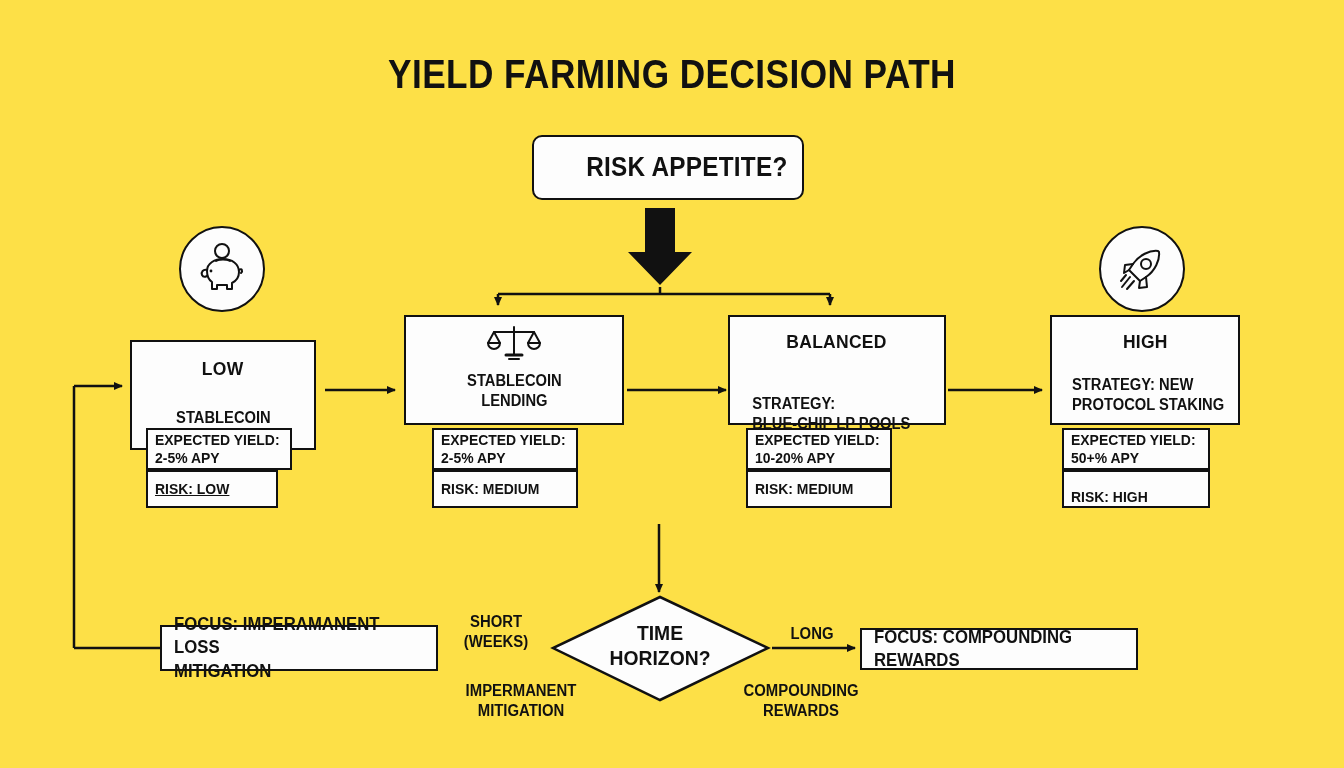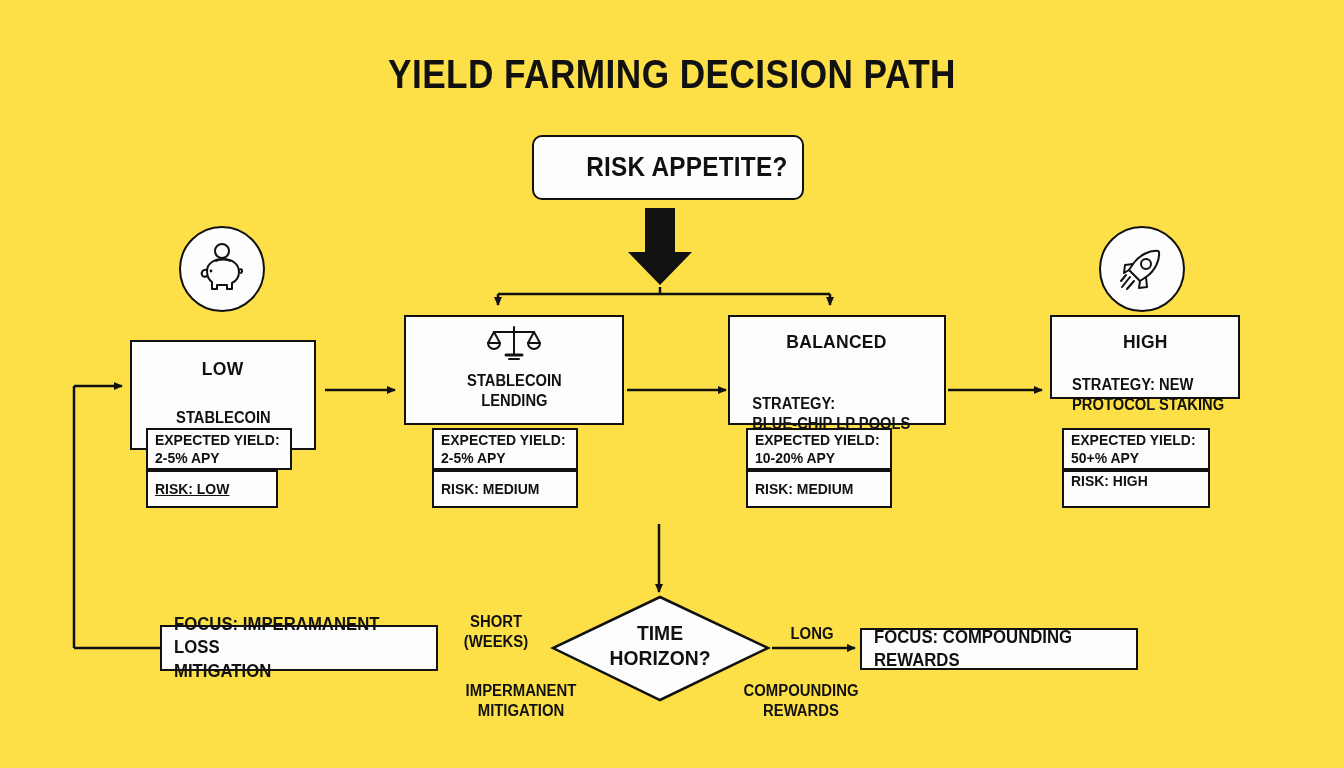--- a/index.html
+++ b/index.html
@@ -243,32 +243,32 @@
       <path d="M42 8 C34 7 23 12 17 21 L13 27 L24 38 L30 34 C39 28 44 17 43 9 Z"></path>
       <circle cx="30" cy="21" r="5"></circle>
       <path d="M17 21 L9 22 L8 30 L13 27"></path>
       <path d="M24 38 L23 45 L31 44 L30 34"></path>
       <path d="M14 34 L6 44"></path>
       <path d="M18 38 L11 46"></path>
       <path d="M10 32 L5 38"></path>
     </svg>
   </div>
 
-  <div class="box main-box" style="left:1050px; top:315px; width:190px; height:84px;">
+  <div class="box main-box" style="left:1050px; top:315px; width:190px; height:110px;">
     <div class="main-head" style="margin-top:14px;">HIGH</div>
     <div class="main-sub left" style="margin-top:22px; padding-left:14px;">
       <div>STRATEGY: NEW</div>
       <div>PROTOCOL STAKING</div>
     </div>
   </div>
   <div class="sub-box" style="left:1062px; top:428px; width:148px; height:42px;">
     <span>EXPECTED YIELD:</span>
     <span>50+% APY</span>
   </div>
-  <div class="sub-box" style="left:1062px; top:470px; width:148px; height:38px; display:flex; align-items:flex-start; padding-top:0;">
+  <div class="sub-box" style="left:1062px; top:470px; width:148px; height:38px; display:flex; align-items:flex-end; padding-top:0;">
     <span>RISK: HIGH</span>
   </div>
 
   <div style="position:absolute; left:553px; top:620px; width:214px; text-align:center; font-size:21px; font-weight:bold; line-height:1.2; color:#111111; transform:scaleX(0.92);">
     <div>TIME</div>
     <div>HORIZON?</div>
   </div>
 
   <div class="edge-label" style="left:450px; top:612px; width:92px;">
     <div>SHORT</div>

